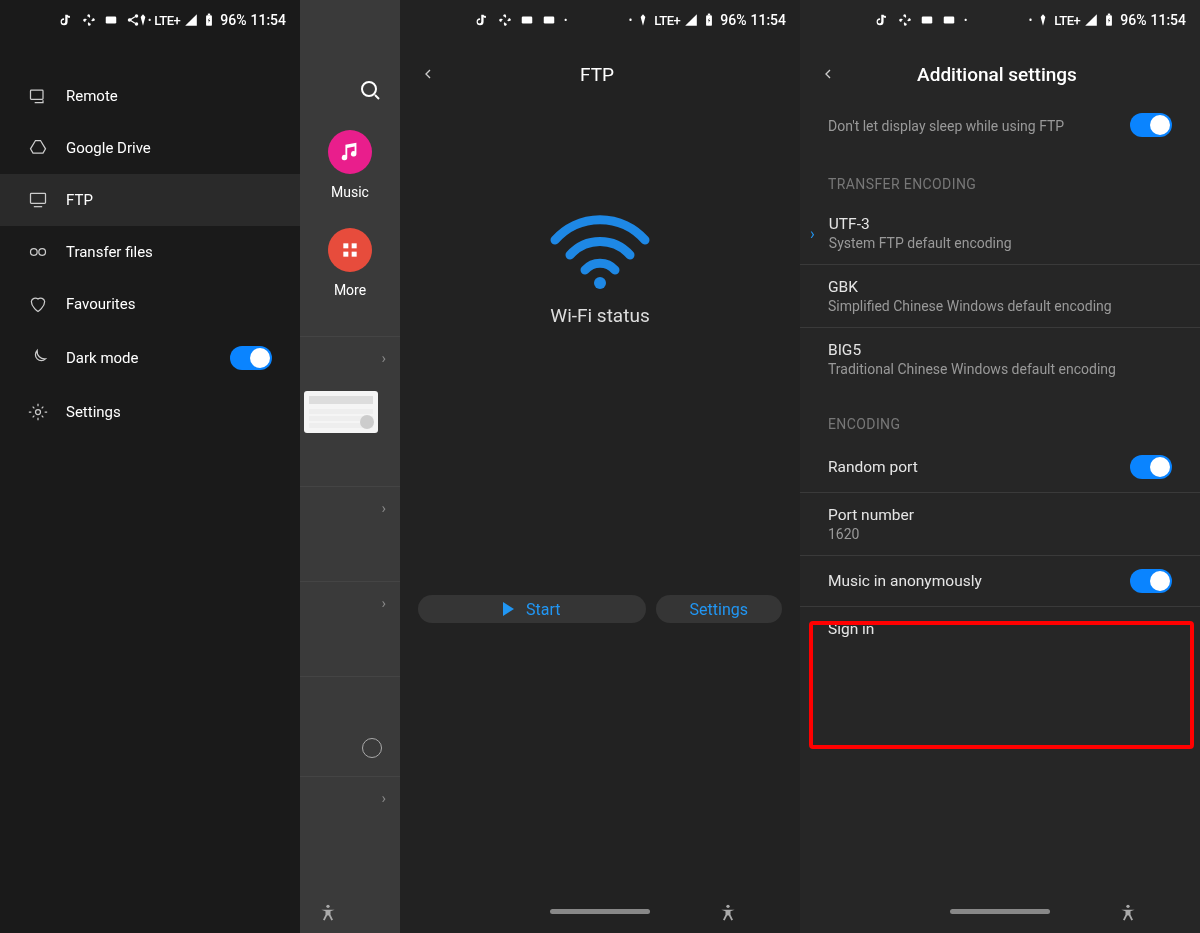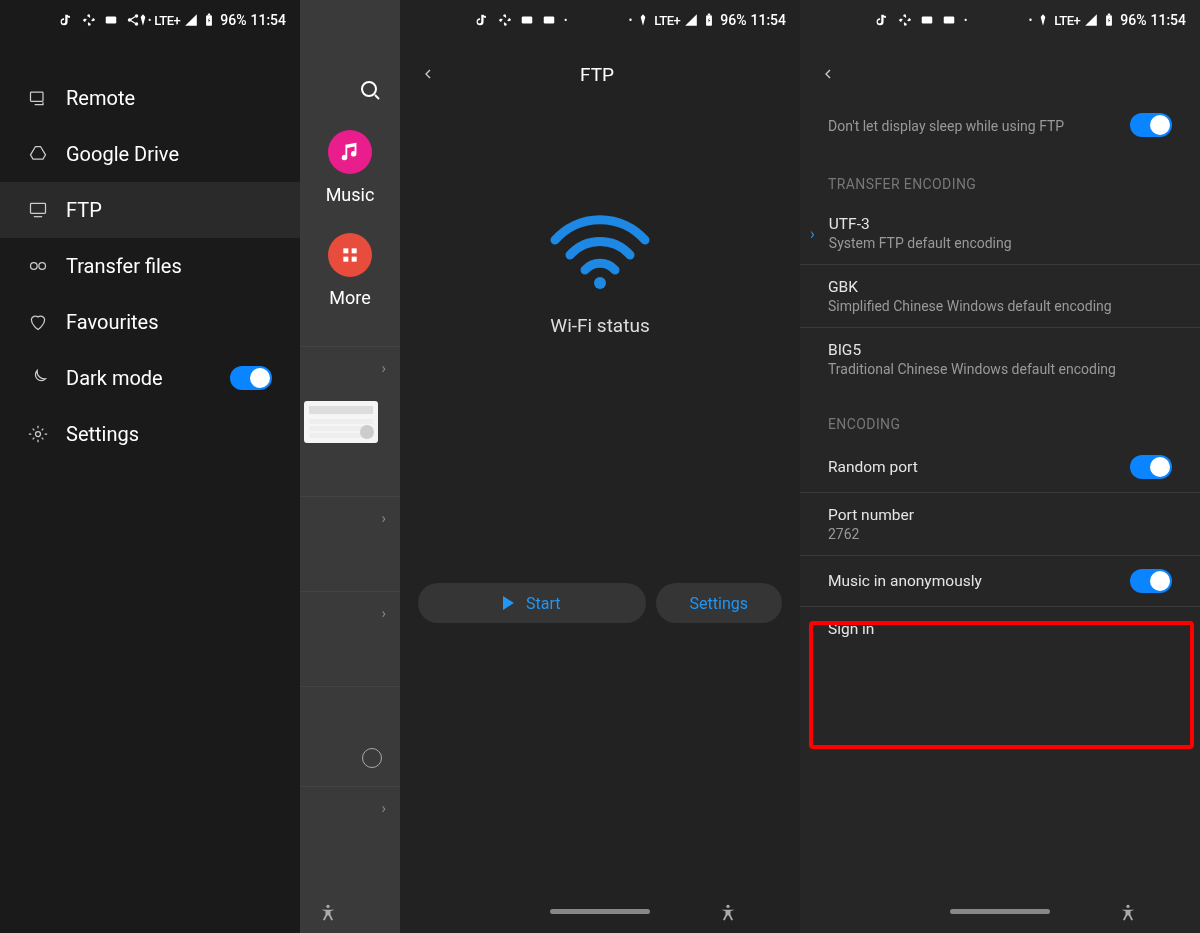--- a/index.html
+++ b/index.html
@@ -54,21 +54,21 @@
     left: 0; top: 0;
     z-index: 5;
   }
   .drawer .status-bar { padding-left: 24px; }
   .drawer-list { margin-top: 30px; }
   .drawer-item {
     display: flex;
     align-items: center;
     gap: 18px;
     padding: 16px 28px;
-    font-size: 20px;
+    font-size: 15px;
   }
   .drawer-item.selected { background: #2a2a2a; }
   .drawer-icon { width: 20px; height: 20px; display: flex; align-items: center; justify-content: center; }
   .drawer-item .label { flex: 1; }
   .toggle {
     width: 42px; height: 24px;
     background: #0a84ff;
     border-radius: 12px;
     position: relative;
   }
@@ -100,21 +100,21 @@
   }
   .grid-circle {
     width: 44px; height: 44px;
     border-radius: 50%;
     display: flex;
     align-items: center;
     justify-content: center;
   }
   .music-circle { background: #e91e8c; }
   .more-circle { background: #e74c3c; }
-  .grid-label { font-size: 18px; margin-bottom: 18px; }
+  .grid-label { font-size: 14px; margin-bottom: 18px; }
   .partial-cards { margin-top: 20px; }
   .partial-card {
     height: 95px;
     border-top: 1px solid #444;
     position: relative;
     background: #3a3a3a;
   }
   .partial-card .chev {
     position: absolute;
     right: 14px; top: 12px;
@@ -151,35 +151,35 @@
     text-align: center;
     font-size: 19px;
     font-weight: 400;
     margin-right: 22px;
   }
   .wifi-center {
     margin-top: 110px;
     display: flex;
     flex-direction: column;
     align-items: center;
-    gap: 24px;
+    gap: 14px;
   }
   .wifi-label { font-size: 19px; color: #ddd; }
   .ftp-buttons {
     position: absolute;
     bottom: 310px;
     left: 18px; right: 18px;
     display: flex;
     gap: 10px;
   }
   .pill-btn {
     flex: 1;
     background: #353535;
     border-radius: 26px;
-    height: 40px;
+    height: 28px;
     display: flex;
     align-items: center;
     justify-content: center;
     font-size: 16px;
     color: #2196f3;
     gap: 12px;
   }
   .pill-btn.start { flex: 1.8; }
   .play-tri {
     width: 0; height: 0;
@@ -567,20 +567,21 @@
       <span>11:54</span>
     </div>
   </div>
 
   <div class="app-bar">
     <span class="back-arrow">
         <svg width="16" height="16" viewBox="0 0 24 24" fill="none" stroke="#ccc" stroke-width="2">
           <path d="M15 18l-6-6 6-6"></path>
         </svg>
       </span>
+    <div class="app-title" style="font-weight:500">Additional settings</div>
   </div>
 
   <div class="settings-list">
     <div class="setting-item">
       <div class="setting-text">
         <div class="setting-sub">Don't let display sleep while using FTP</div>
       </div>
       <span class="toggle"></span>
     </div>
 
@@ -610,21 +611,21 @@
 
     <div class="setting-item bordered">
       <div class="setting-text">
         <div class="setting-title">Random port</div>
       </div>
       <span class="toggle"></span>
     </div>
     <div class="setting-item bordered">
       <div class="setting-text">
         <div class="setting-title">Port number</div>
-        <div class="setting-sub">2762</div>
+        <div class="setting-sub">1620</div>
       </div>
     </div>
     <div class="setting-item bordered">
       <div class="setting-text">
         <div class="setting-title">Music in anonymously</div>
       </div>
       <span class="toggle"></span>
     </div>
     <div class="setting-item">
       <div class="setting-text">

